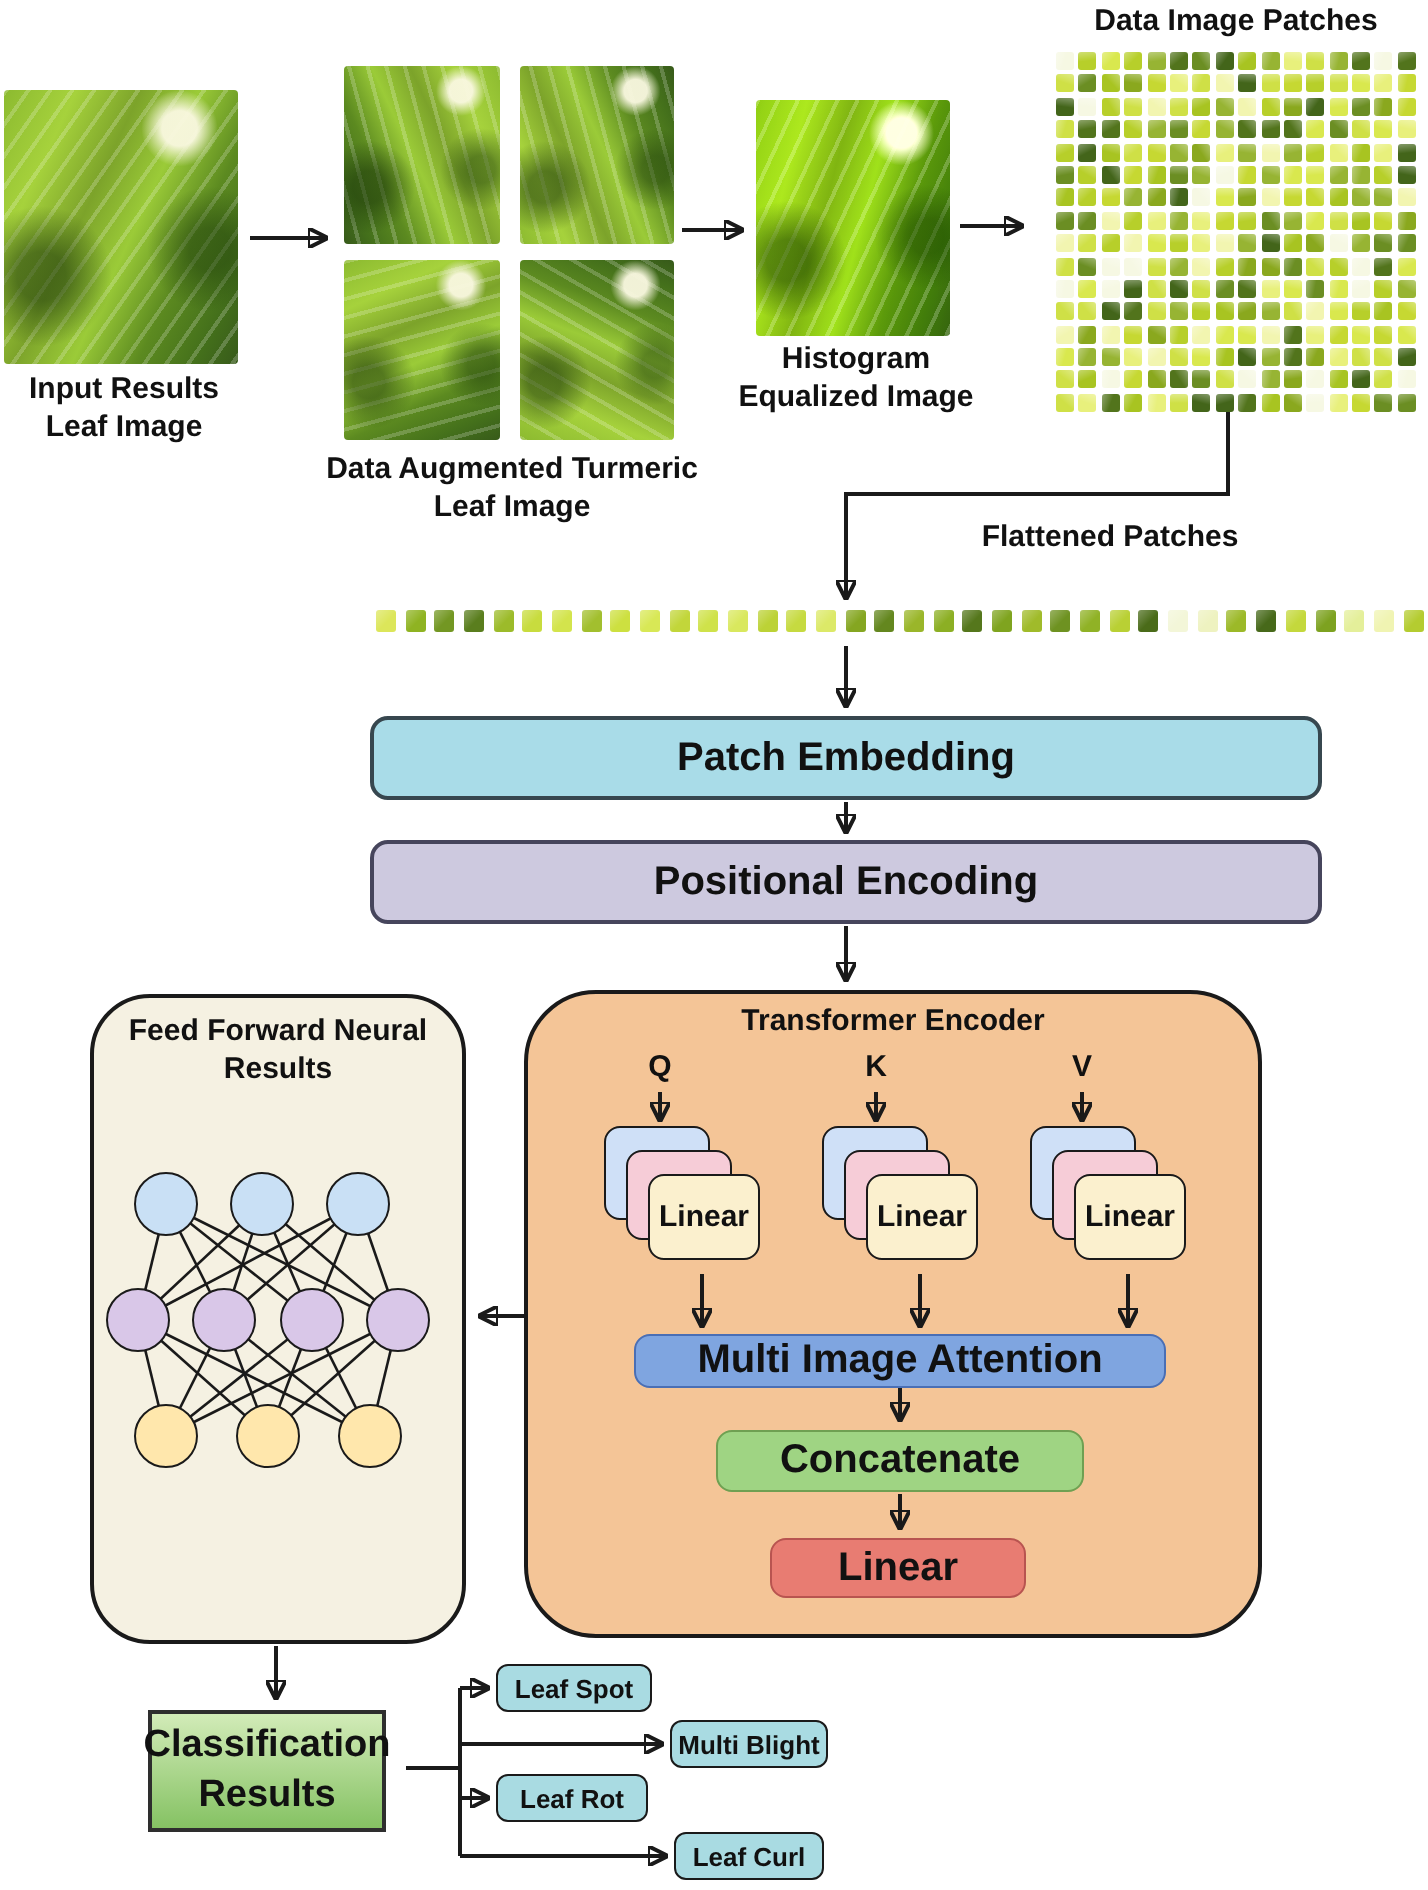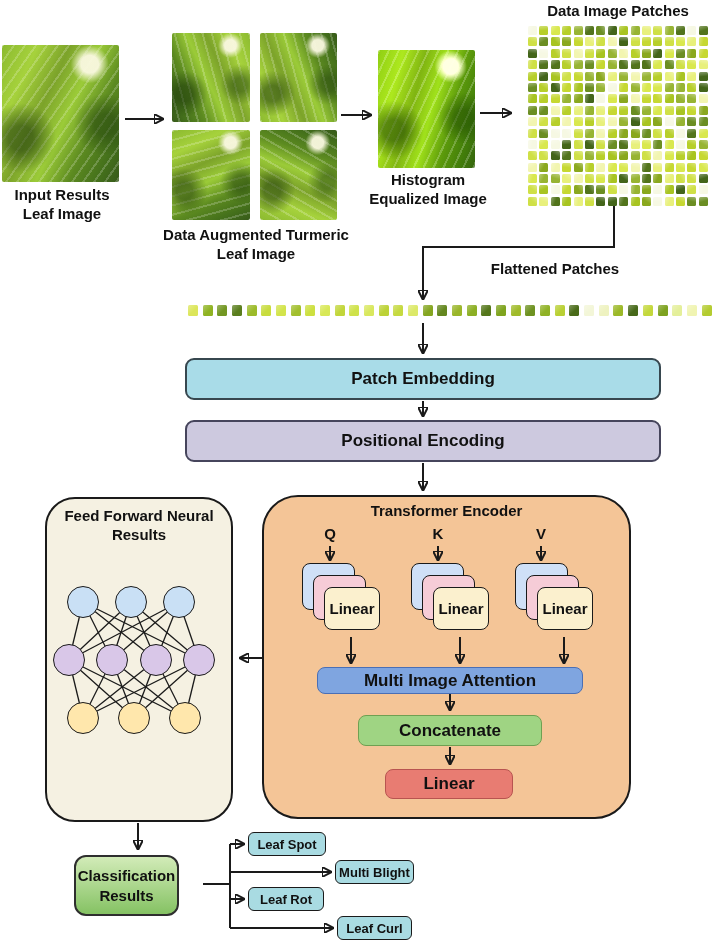--- a/index.html
+++ b/index.html
@@ -41,21 +41,21 @@
   .pcell{width:9px;height:9px;border-radius:1.5px;}
   #patch-strip{
     left:188px;top:304px;width:524px;height:12px;z-index:2;
     display:flex;justify-content:space-between;align-items:center;
   }
   .scell{width:10px;height:11px;border-radius:1.5px;flex:0 0 auto;}
 
   
   .box{
     z-index:2;display:flex;align-items:center;justify-content:center;
-    font-weight:700;font-size:17px;color:#111;box-sizing:border-box;
+    font-weight:700;font-size:20px;color:#111;box-sizing:border-box;
   }
   .pe{left:185px;top:358px;width:476px;height:42px;border-radius:9px;
       background:var(--patch-embedding-fill,#a9dce8);border:2px solid #37474f;}
   .posenc{left:185px;top:420px;width:476px;height:42px;border-radius:9px;
       background:var(--positional-encoding-fill,#cdc9df);border:2px solid #46455c;}
 
   
   .enc-bg{left:262px;top:495px;width:369px;height:324px;border-radius:36px;
       background:var(--encoder-fill,#f4c597);border:2px solid #1a1a1a;z-index:0;box-sizing:border-box;}
   .enc-title{left:262px;top:502px;width:369px;}
@@ -76,24 +76,24 @@
   
   .ffnn-bg{left:45px;top:497px;width:188px;height:325px;border-radius:30px;
       background:var(--ffnn-fill,#f5f1e2);border:2px solid #1a1a1a;z-index:0;box-sizing:border-box;}
   .ffnn-title{left:53px;top:507px;width:172px;}
   .node{z-index:2;width:32px;height:32px;border-radius:50%;border:1.6px solid #1a1a1a;box-sizing:border-box;}
   .n-blue{background:var(--node-blue,#c9e0f5);}
   .n-purple{background:var(--node-purple,#d9c7e8);}
   .n-yellow{background:var(--node-yellow,#ffe7ac);}
 
   
-  .clsbox{left:74px;top:855px;width:105px;height:61px;border-radius:12px;z-index:2;
+  .clsbox{left:74px;top:855px;width:119px;height:61px;border-radius:0;z-index:2;
       background:linear-gradient(180deg,var(--classification-fill-top,#d2ebb8) 0%,var(--classification-fill-bottom,#85c263) 100%);
       border:2px solid #2e2e2e;display:flex;align-items:center;justify-content:center;
-      font-weight:700;font-size:15px;text-align:center;line-height:1.3;box-sizing:border-box;}
+      font-weight:700;font-size:19px;text-align:center;line-height:1.3;box-sizing:border-box;}
   .outbox{z-index:2;border-radius:6px;background:var(--output-fill,#a9dbe2);border:1.5px solid #1a1a1a;
       display:flex;align-items:center;justify-content:center;font-weight:700;font-size:13px;box-sizing:border-box;}
 
   
   .overlay{left:0;top:0;z-index:1;pointer-events:none;}
   .overlay path, .overlay line{stroke:#1a1a1a;fill:none;}
 </style>
 </head>
 <body>
 

